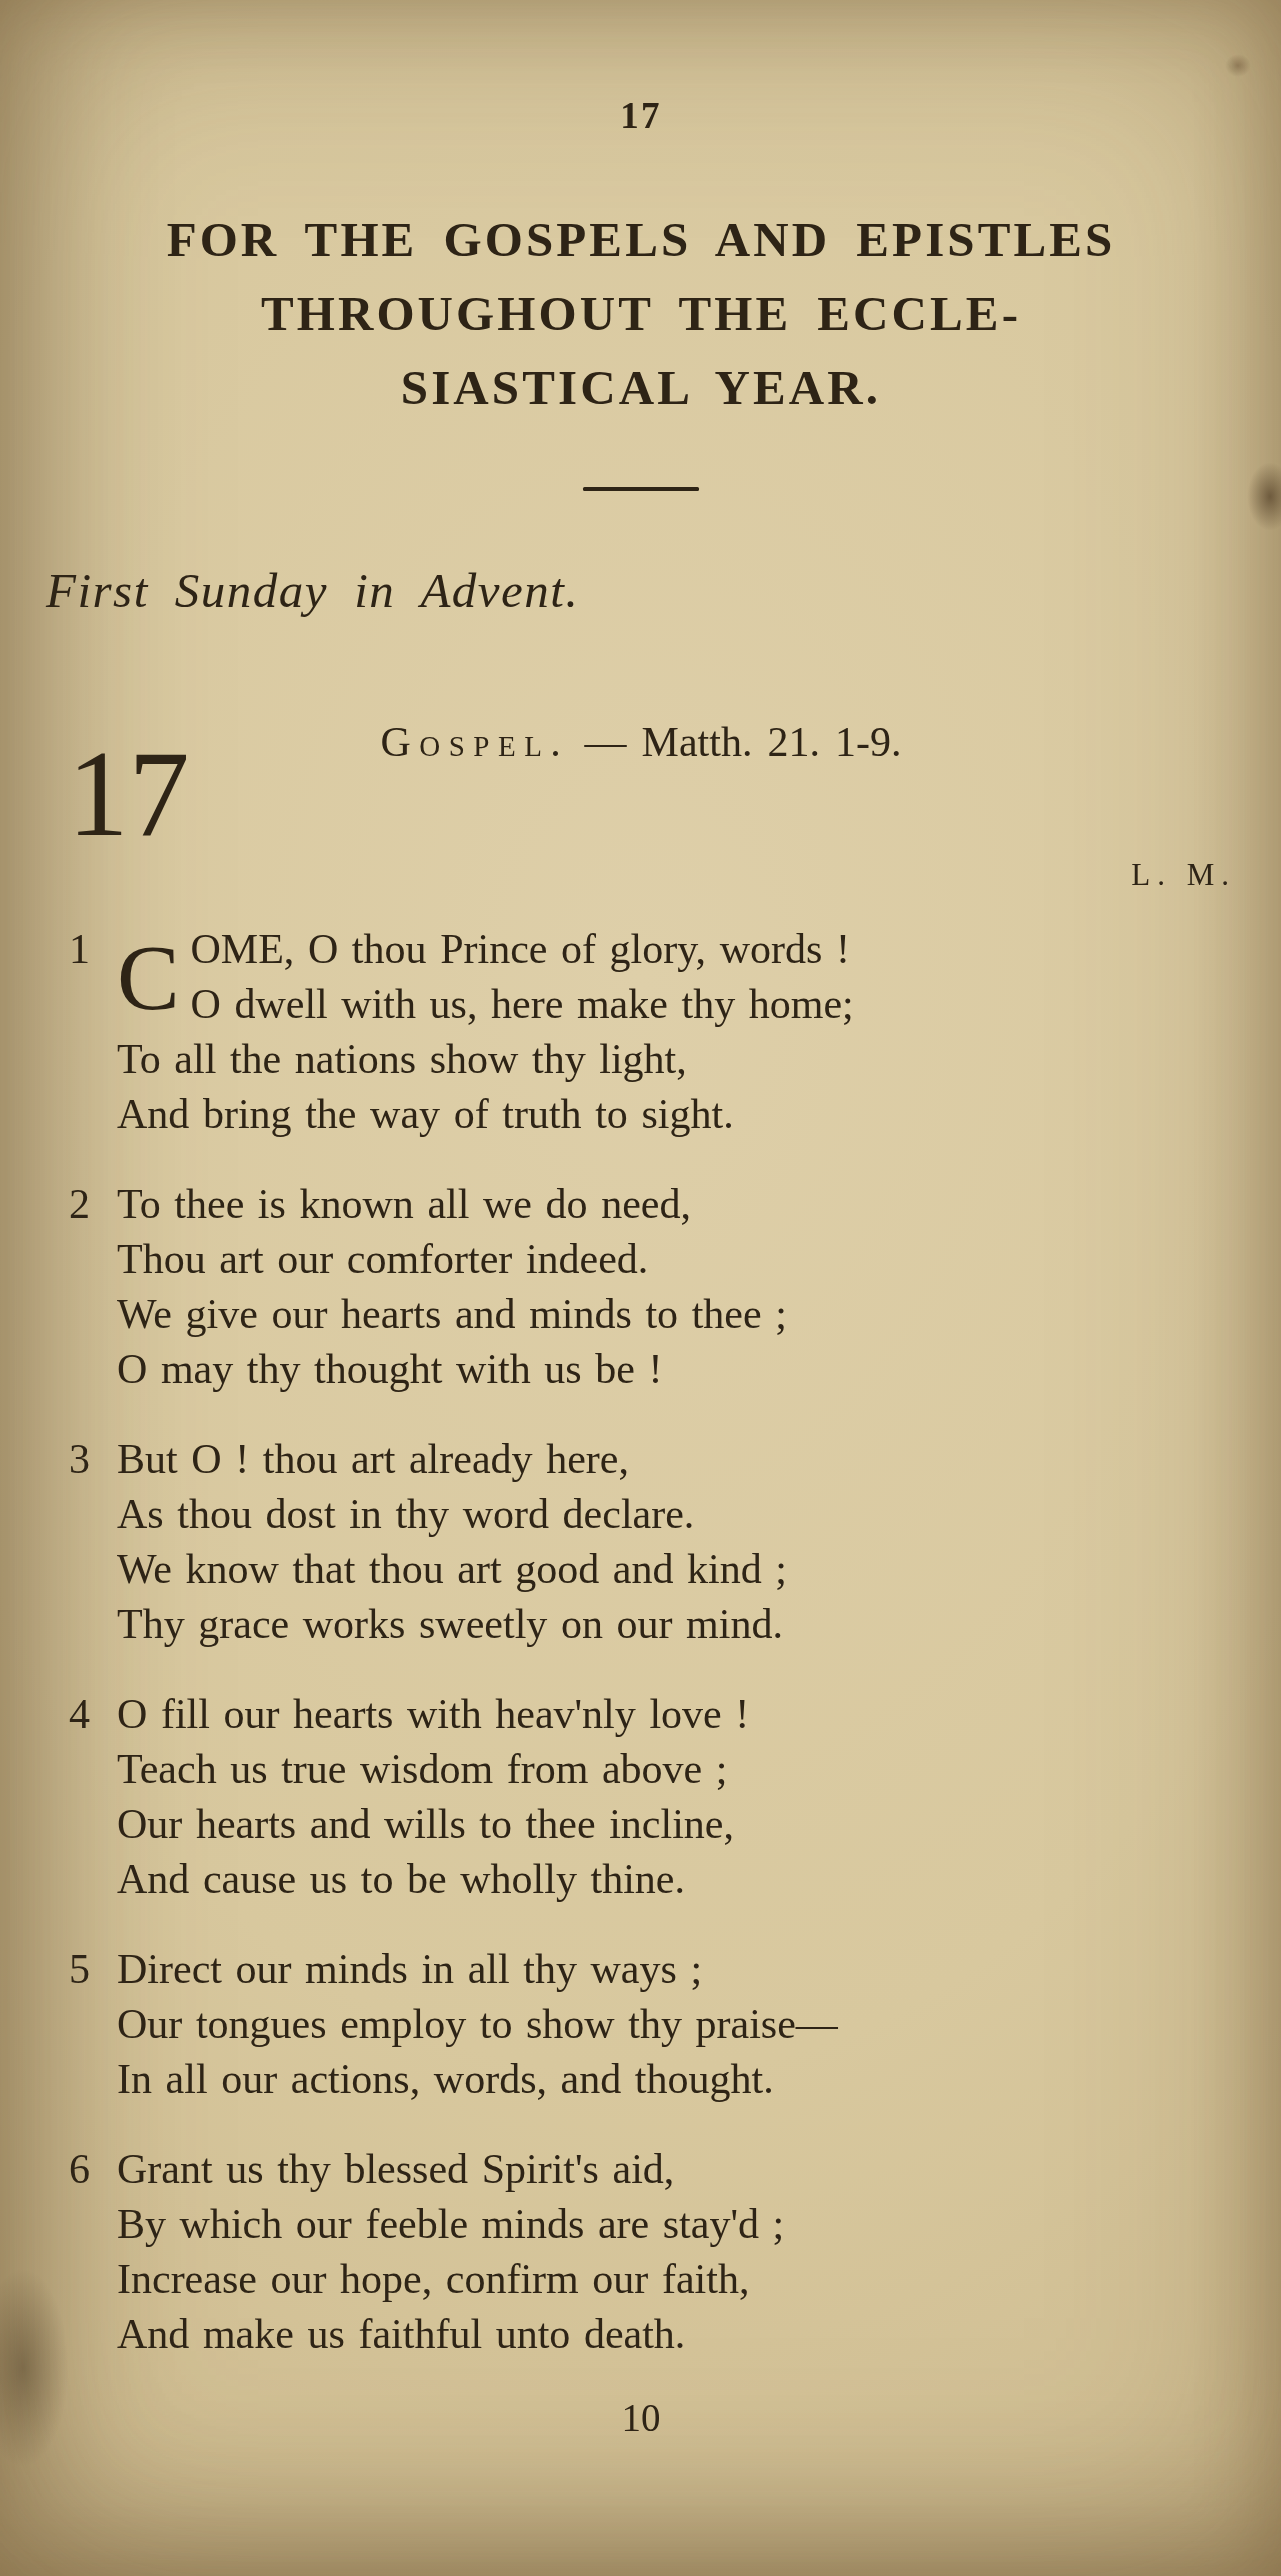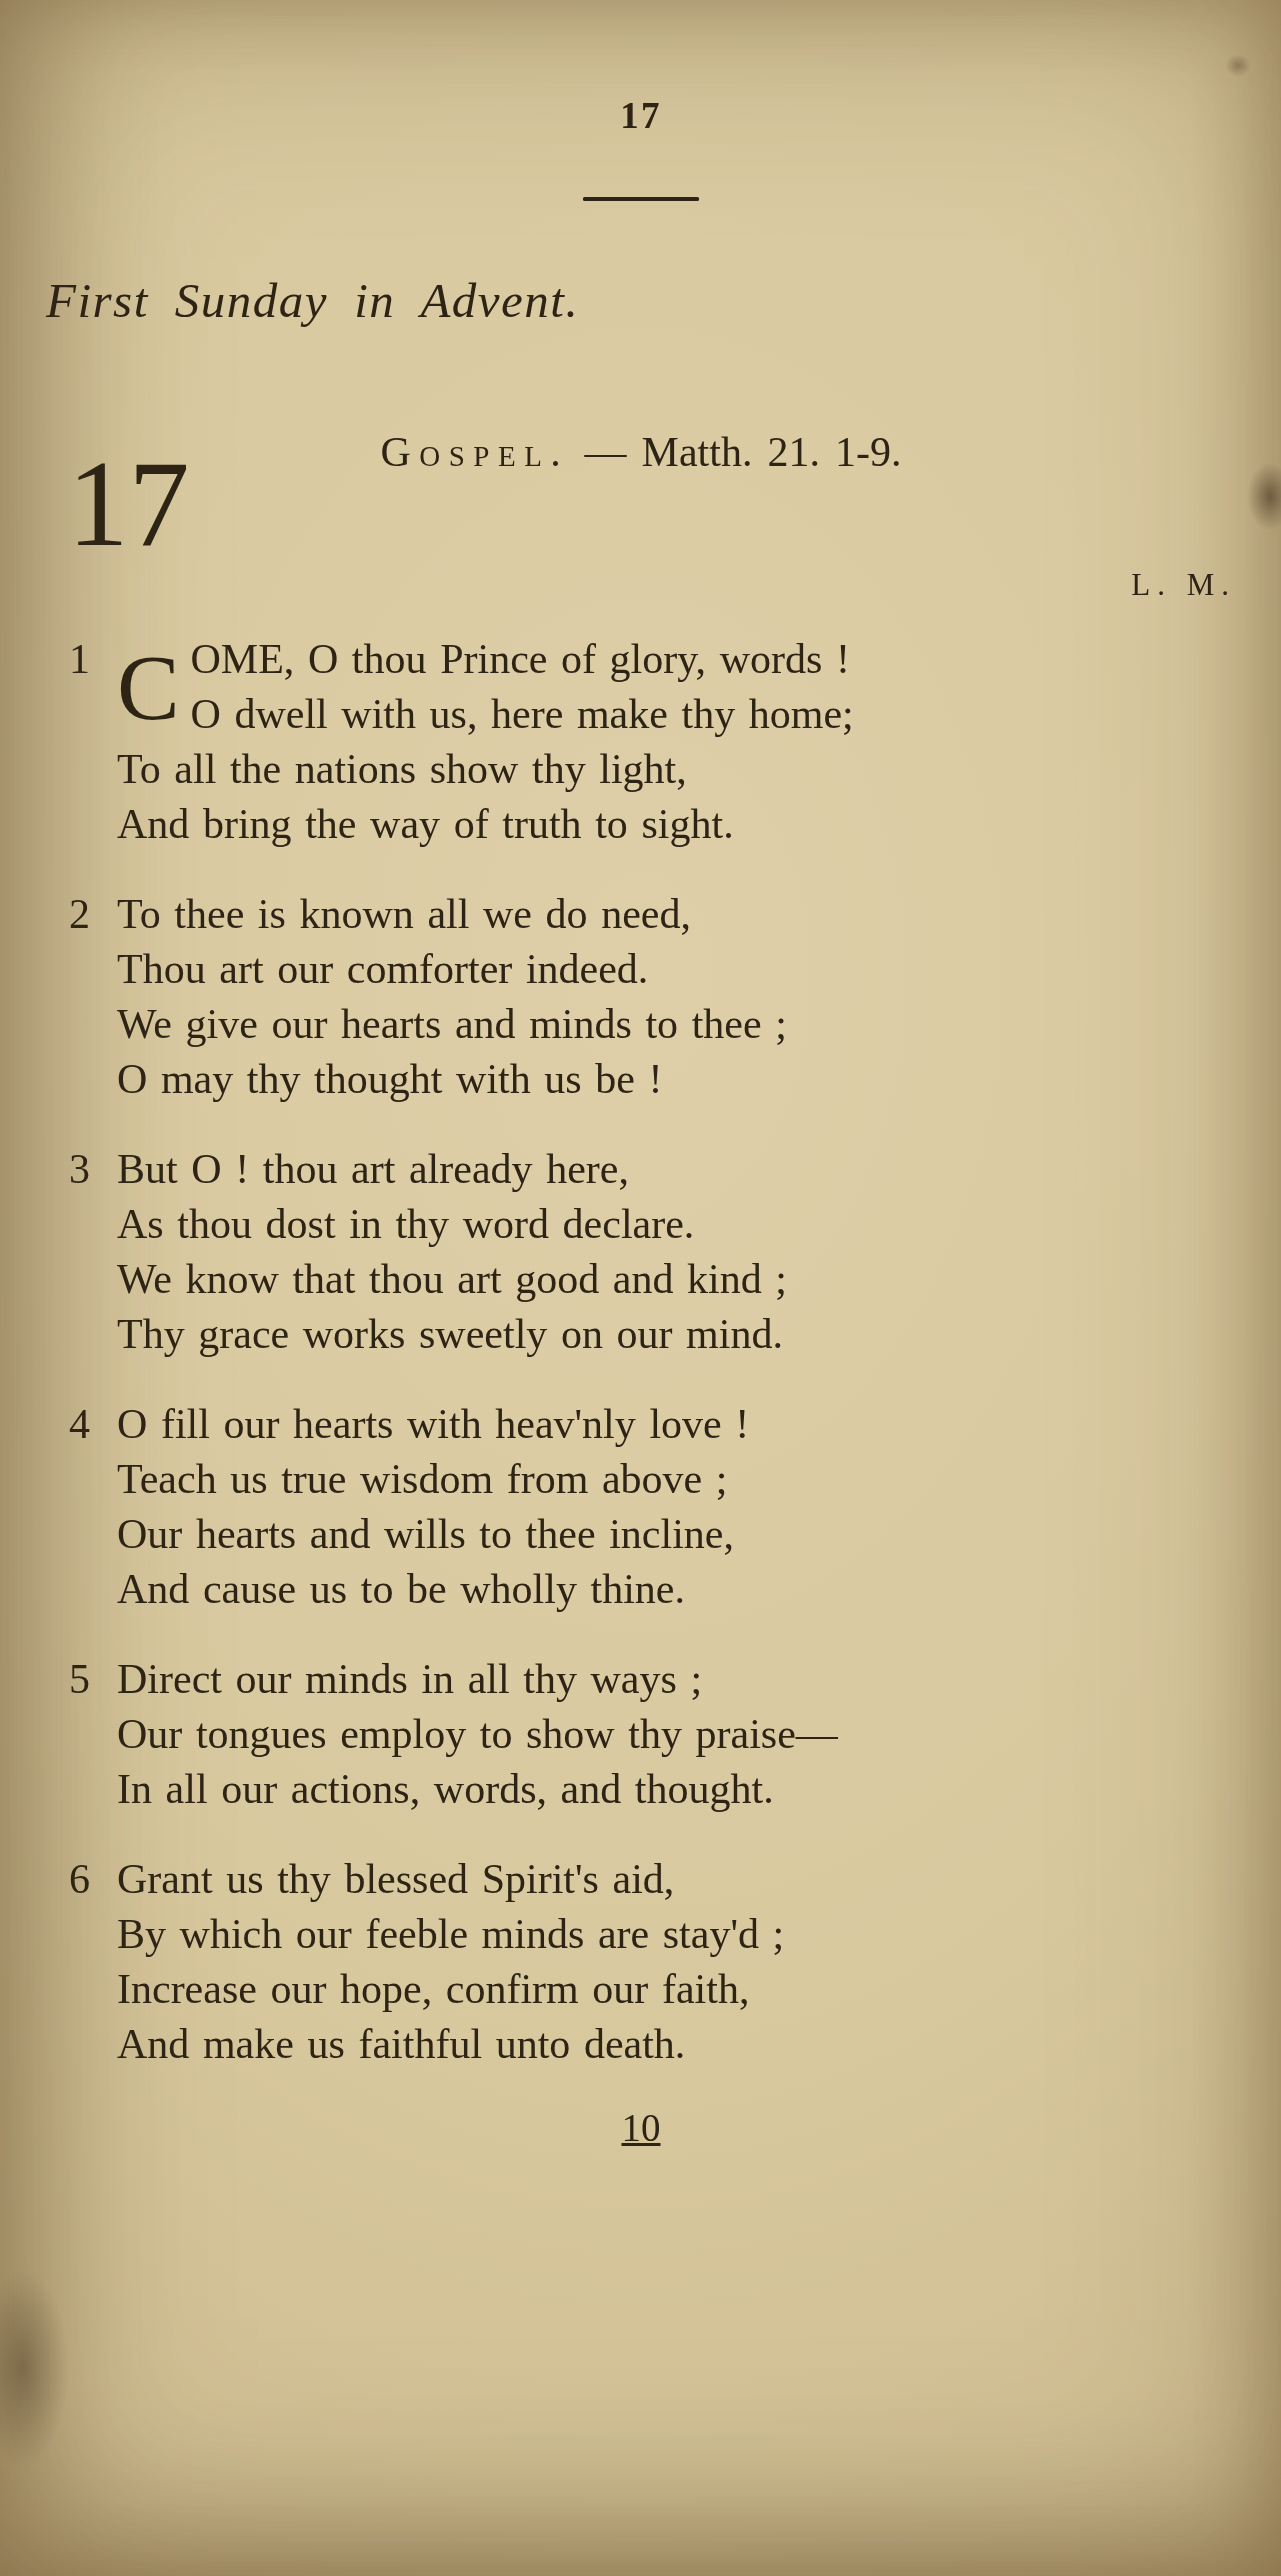--- a/index.html
+++ b/index.html
@@ -129,34 +129,38 @@
     font-size: 94px;
     line-height: 103px;
     margin: 3.1px 10.8px 0 0;
   }
 
   .bottom-number {
     margin-top: 17px;
     text-align: center;
     font-size: 39px;
     line-height: 42px;
-    text-decoration: underline;
   }
 </style>
 </head>
 <body>
 
 <div class="page">
 
   <div class="stain stain-1"></div>
   <div class="stain stain-2"></div>
   <div class="stain stain-3"></div>
 
   <div class="top-number">17</div>
 
+  <div class="title">
+    <div class="title-line">FOR THE GOSPELS AND EPISTLES</div>
+    <div class="title-line">THROUGHOUT THE ECCLE-</div>
+    <div class="title-line">SIASTICAL YEAR.</div>
+  </div>
 
   <div class="rule"></div>
 
   <div class="sunday-heading">First Sunday in Advent.</div>
 
   <div class="gospel-line">
     <span class="smallcaps">Gospel.</span>
     <span>— Matth. 21. 1-9.</span>
   </div>
 

